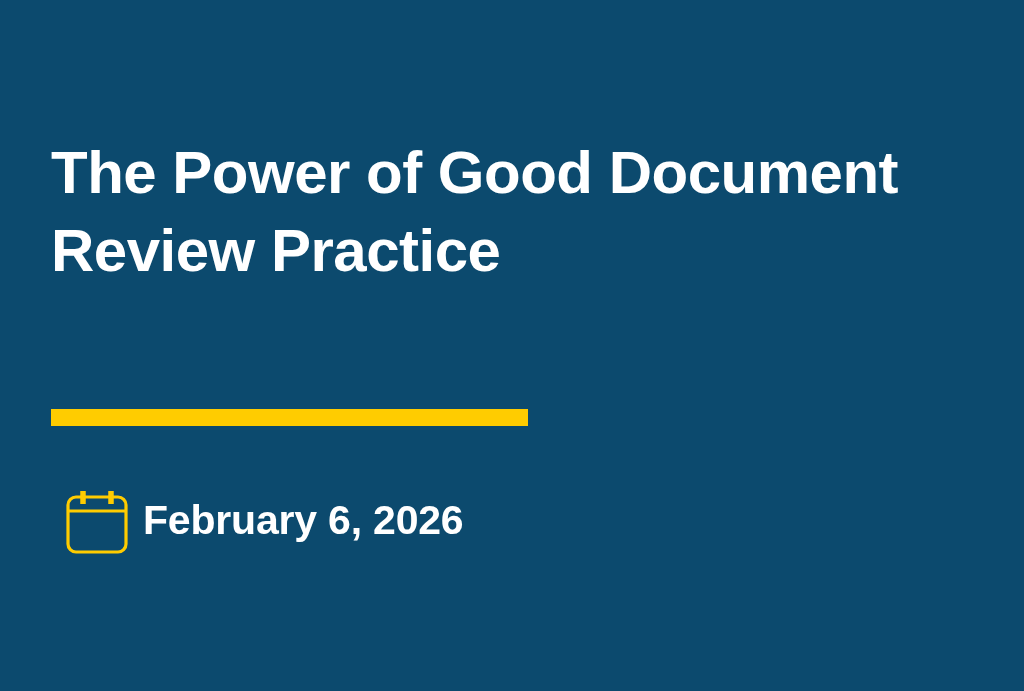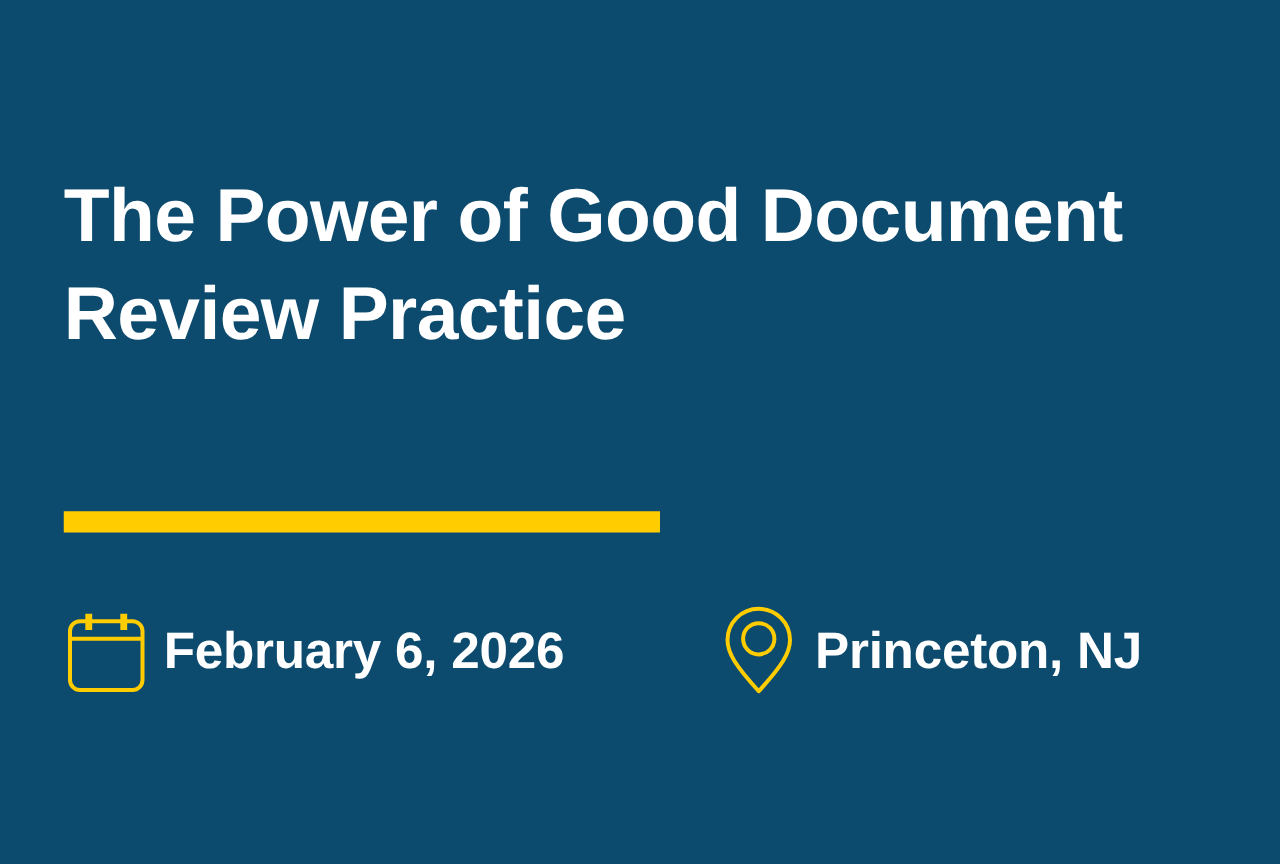--- a/index.html
+++ b/index.html
@@ -56,21 +56,21 @@
     top: 480px;
     width: 930px;
     height: 80px;
   }
   .meta-item {
     position: absolute;
     display: flex;
     align-items: center;
     height: 80px;
   }
-  .meta-item.date-item { left: 0px; }
+  .meta-item.date-item { left: 12px; }
   .meta-item.location-item { left: 527px; }
 
   .meta-icon {
     flex: 0 0 auto;
     display: block;
   }
   .meta-icon.calendar-icon { width: 68px; height: 72px; }
   .meta-icon.pin-icon { width: 58px; height: 76px; }
 
   .meta-text {
@@ -99,27 +99,16 @@
     <div class="meta-item date-item">
       <svg class="meta-icon calendar-icon" viewBox="0 0 68 72" aria-hidden="true">
         <rect x="5" y="13" width="58" height="55" rx="8" ry="8" fill="none" stroke="#ffcc00" stroke-width="3.2"></rect>
         <line x1="5" y1="27" x2="63" y2="27" stroke="#ffcc00" stroke-width="3.2"></line>
         <line x1="20" y1="7" x2="20" y2="20" stroke="#ffcc00" stroke-width="5.5" stroke-linecap="butt"></line>
         <line x1="48" y1="7" x2="48" y2="20" stroke="#ffcc00" stroke-width="5.5" stroke-linecap="butt"></line>
       </svg>
       <span class="meta-text">February 6, 2026</span>
     </div>
 
-    <div class="meta-item location-item">
-      <svg class="meta-icon pin-icon" viewBox="0 0 58 76" aria-hidden="true">
-        <path d="M29 5
-                 C15.2 5 4 16.2 4 30
-                 C4 40.5 10.5 50.5 29 71
-                 C47.5 50.5 54 40.5 54 30
-                 C54 16.2 42.8 5 29 5 Z" fill="none" stroke="#ffcc00" stroke-width="3.2" stroke-linejoin="round"></path>
-        <circle cx="29" cy="29" r="12.5" fill="none" stroke="#ffcc00" stroke-width="3.2"></circle>
-      </svg>
-      <span class="meta-text">Princeton, NJ</span>
-    </div>
 
   </div>
 
 </div>
 
 </body></html>

